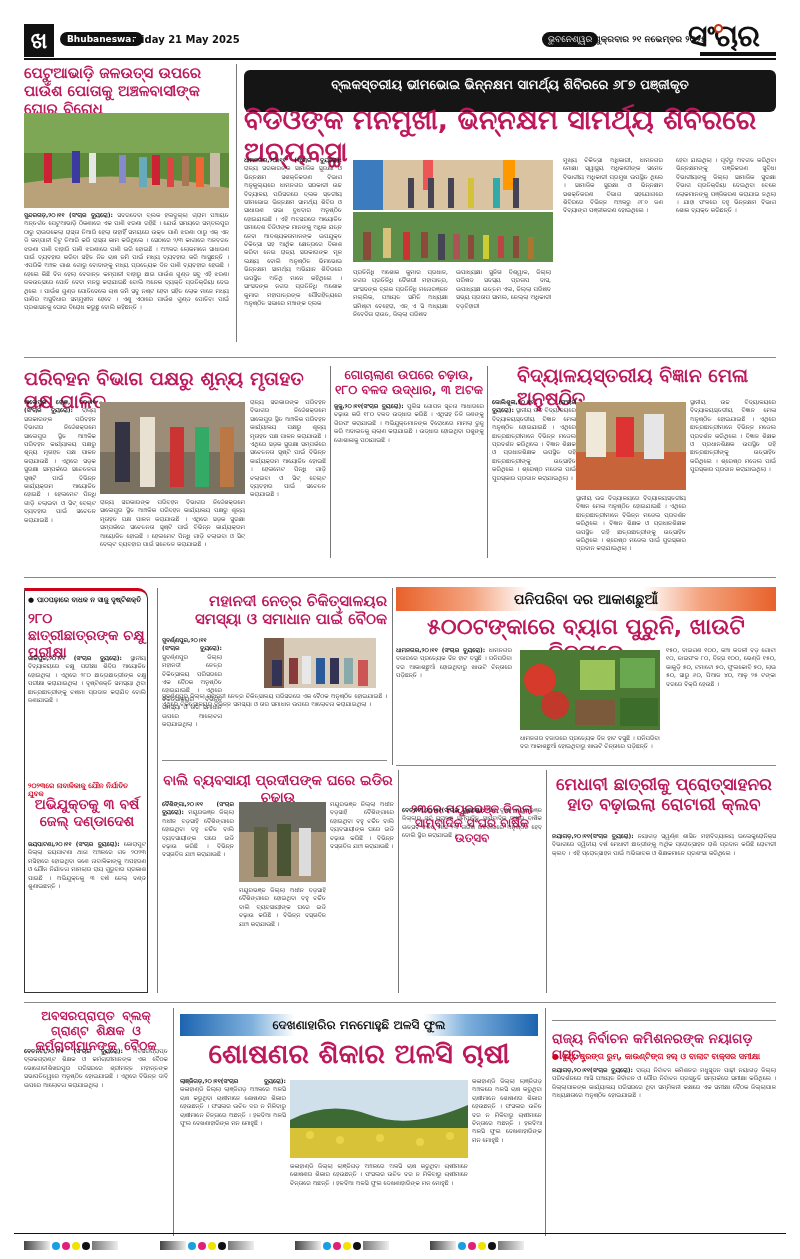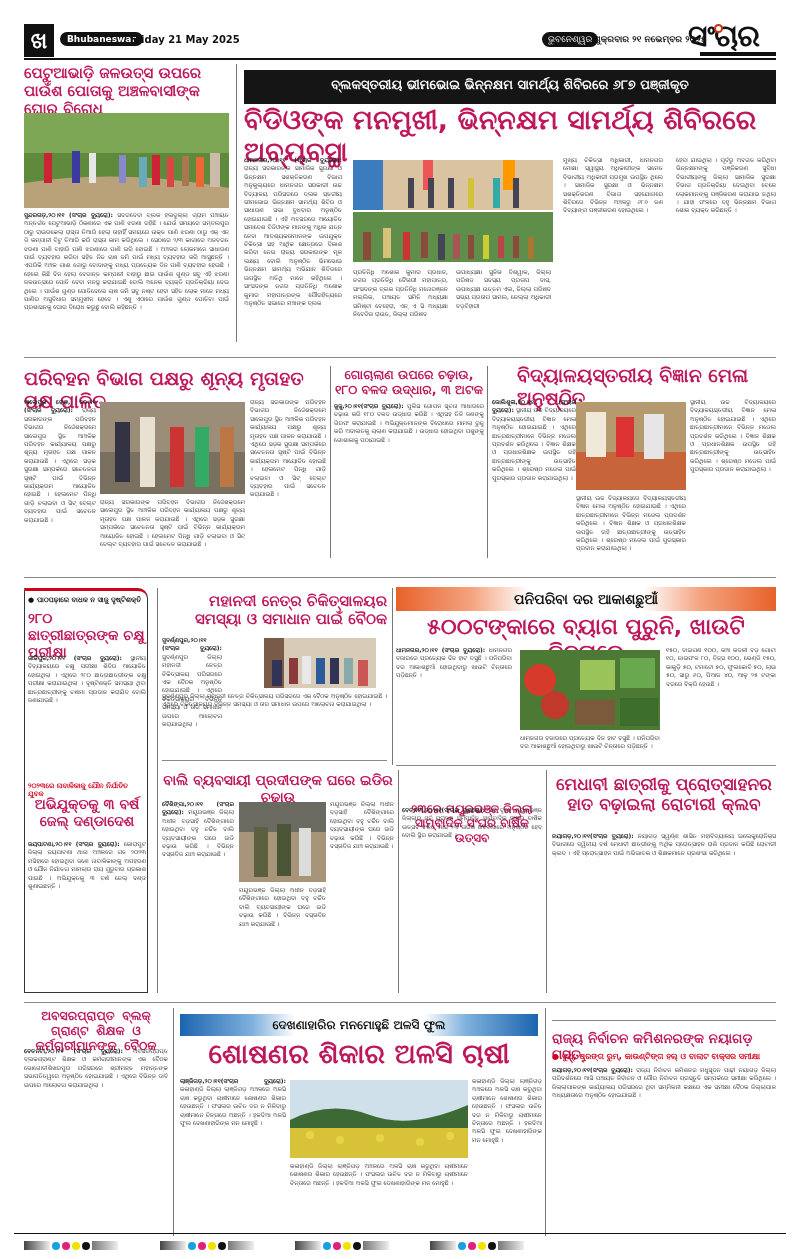--- a/index.html
+++ b/index.html
@@ -77,21 +77,21 @@
     </g>
   </svg>
 </div>
 <div class="abs body-text" style="left:24px;top:211px;width:205px;height:130px;">
   <span class="dateline">ସୁନ୍ଦରଗଡ଼,୨୦।୧୧ (ସଂଚାର ବ୍ୟୁରୋ):</span>
   <span>ସଦରଦେବା ବ୍ଲକ ହଲଦୁଲ୍ଲା ଗ୍ରାମ ପଞ୍ଚାୟତ ଅନ୍ତର୍ଗତ ପେଟୁଆଭାଡ଼ି ଠିକଣାରେ ଏକ ପାଣି ଝରଣା ରହିଛି । ଯେଉଁ ସମୟରେ ସମ୍ବଲପୁର ଠାରୁ ରାଉରକେଲା ରାସ୍ତା ତିଆରି ହେଲା ତାହାହିଁ ସମୟରେ ଉକ୍ତ ପାଣି ଝରଣା ଠାରୁ ଏକ୍ ଏନ୍ ଡି କମ୍ପାନୀ ବିଟୁ ତିଆରି କରି ରାସ୍ତା କାମ କରିଥିଲେ । ସେଠାରେ ୨/୩ କାଗାରେ ଅନବରତ ଝରଣା ପାଣି ବାହାରି ପାଣି ଝରଣାରେ ପାଣି ଭରି ହୋଇଛି । ଅଞ୍ଚଳର ଲୋକମାନେ ସାଧାରଣ ପାଇଁ ବ୍ୟବହାର କରିବା ସହିତ ନିଜ ଚାଷ ଜମି ପାଇଁ ମଧ୍ୟ ବ୍ୟବହାର କରି ଆସୁଛନ୍ତି । ଏପରିକି ଅଞ୍ଚଳ ଗାଈ ଗୋରୁ ବୋଦାଙ୍କୁ ମଧ୍ୟ ପ୍ରତ୍ୟେକ ଦିନ ପାଣି ବ୍ୟବହାର ହେଉଛି । ହେଲେ କିଛି ଦିନ ହେଲା ବେଦାନ୍ତ କମ୍ପାନୀ ବାହାରୁ ଛାଇ ପାଉଁଶ ଗୁଣ୍ଡ ସବୁ ଏହି ଝରଣା ଜଳଉତ୍ସରେ ପୋତି ଦେବା ମନସ୍ଥ କରାଯାଇଛି ବୋଲି ଅନେକ ବ୍ୟକ୍ତି ପ୍ରତିକ୍ରିୟା ଦେଇ ଥିଲେ । ପାଉଁଶ ଗୁଣ୍ଡ ପୋତିଦେଲେ ଚାଷ ଜମି ସବୁ ନଷ୍ଟ ହେବା ସହିତ ଲୋକ ମାନେ ମଧ୍ୟ ପାଣିର ଅସୁବିଧାର ସମ୍ମୁଖୀନ ହେବେ । ଏଣୁ ଏଠାରେ ପାଉଁଶ ଗୁଣ୍ଡ ପୋତିବା ପାଇଁ ପ୍ରଶାସନକୁ ଘୋର ବିରୋଧ କରୁଛୁ ବୋଲି କହିଛନ୍ତି ।</span>
 </div>
 
 <div class="abs vrule" style="left:236px;top:64px;height:278px;"></div>
 
-<div class="abs kicker-black" style="left:244px;top:70px;width:532px;height:34px;">ବ୍ଲକସ୍ତରୀୟ ଭୀମଭୋଇ ଭିନ୍ନକ୍ଷମ ସାମର୍ଥ୍ୟ ଶିବିରରେ ୬୮୭ ପଞ୍ଜୀକୃତ</div>
+<div class="abs kicker-black" style="left:244px;top:70px;width:532px;height:42px;border-radius:6px;">ବ୍ଲକସ୍ତରୀୟ ଭୀମଭୋଇ ଭିନ୍ନକ୍ଷମ ସାମର୍ଥ୍ୟ ଶିବିରରେ ୬୮୭ ପଞ୍ଜୀକୃତ</div>
 <div class="abs headline" style="left:244px;top:104px;width:532px;font-size:27px;">ବିଡିଓଙ୍କ ମନମୁଖୀ, ଭିନ୍ନକ୍ଷମ ସାମର୍ଥ୍ୟ ଶିବିରରେ ଅବ୍ୟବସ୍ଥା</div>
 <div class="abs body-text" style="left:244px;top:156px;width:98px;height:186px;">
   <span class="dateline">ଧାମନଗର,୨୦।୧୧ (ସଂଚାର ବ୍ୟୁରୋ):</span>
   <span>ରାଜ୍ୟ ସରକାରଙ୍କ ସାମାଜିକ ସୁରକ୍ଷା ଓ ଭିନ୍ନକ୍ଷମ ସଶକ୍ତିକରଣ ବିଭାଗ ଅନୁକୁଲ୍ୟରେ ଧାମନଗର ସରକାରୀ ଉଚ୍ଚ ବିଦ୍ୟାଳୟ ପରିସରରେ ବ୍ଲକ ସ୍ତରୀୟ ଭୀମଭୋଇ ଭିନ୍ନକ୍ଷମ ସାମର୍ଥ୍ୟ ଶିବିର ଓ ସାଧାରଣ ସଭା ବୁଧବାର ଅନୁଷ୍ଠିତ ହୋଇଯାଇଛି । ଏହି ଅବସରରେ ଆୟୋଜିତ ସମାବେଶ ବିଡିଓଙ୍କ ମାନଙ୍କୁ ଅଧିକ ଯତ୍ନ ନେବା ଆବଶ୍ୟକତାମାନଙ୍କ ଉପଯୁକ୍ତ ଚିକିତ୍ସା ସହ ଆର୍ଥିକ କ୍ଷେତ୍ରରେ ବିକାଶ କରିବା ନେଇ ରାଜ୍ୟ ସରକାରଙ୍କ ମୂଳ ଲକ୍ଷ୍ୟ ବୋଲି ଅନୁଷ୍ଠିତ ଭିମଭୋଇ ଭିନ୍ନକ୍ଷମ ସାମର୍ଥ୍ୟ ଅଭିଯାନ ଶିବିରରେ ଉପସ୍ଥିତ ଅତିଥି ମାନେ କହିଥିଲେ । ସାଂସଦଙ୍କ ନଗର ପ୍ରତିନିଧି ଅଶୋକ କୁମାର ମହାପାତ୍ରଙ୍କ ପୌରହିତ୍ୟରେ ଅନୁଷ୍ଠିତ ସଭାରେ ମଞ୍ଚାଙ୍କ ବ୍ଲକ</span>
 </div>
 <div class="abs photo" style="left:353px;top:160px;width:200px;height:102px;">
   <svg viewBox="0 0 200 102" preserveAspectRatio="none">
     <rect width="200" height="50" fill="#d9c3a0"></rect>
     <rect x="0" y="0" width="30" height="50" fill="#3d7bbf"></rect>
     <rect x="70" y="0" width="10" height="30" fill="#e55"></rect>

